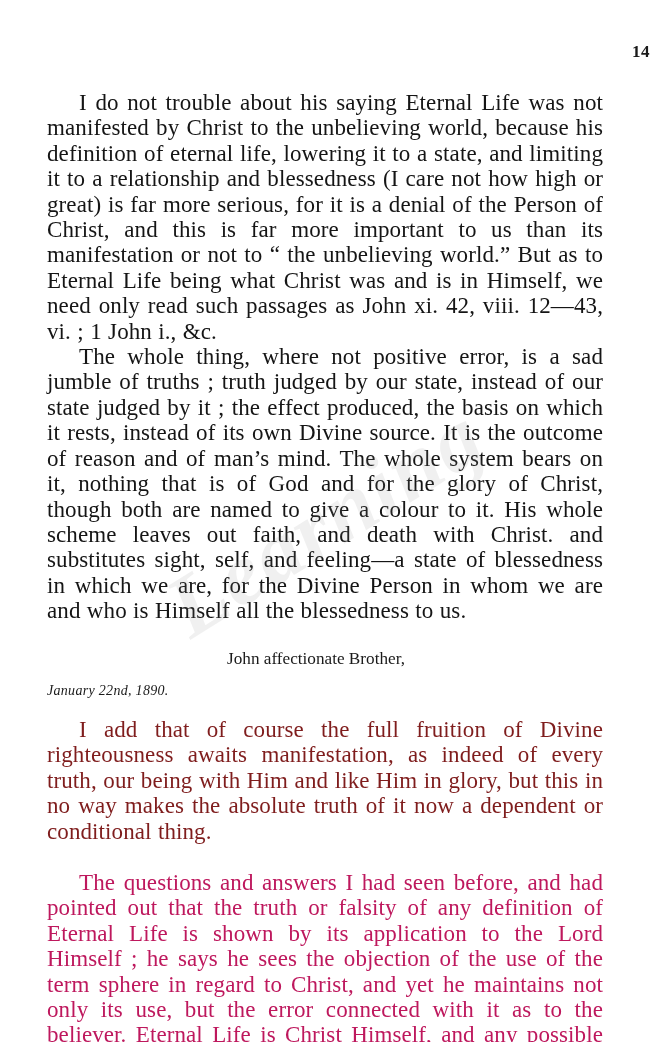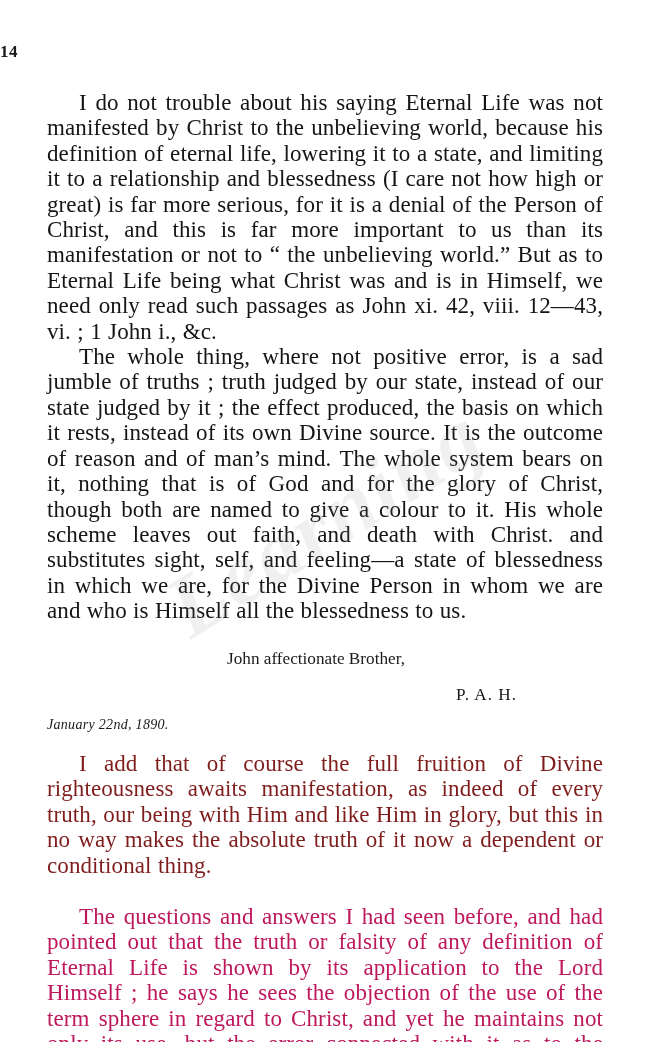--- a/index.html
+++ b/index.html
@@ -31,21 +31,21 @@
     font-size: 88px;
     font-style: italic;
     color: rgba(140, 140, 140, 0.13);
     white-space: nowrap;
     letter-spacing: 2px;
     pointer-events: none;
     z-index: 5;
     font-weight: 700;
   }
   .page-number {
-    text-align: left;
+    text-align: right;
     font-size: 17px;
     font-weight: 700;
     padding-top: 42px;
     letter-spacing: 0.5px;
     position: relative;
     z-index: 2;
   }
   .content {
     position: relative;
     z-index: 2;
@@ -105,21 +105,20 @@
   <div class="page-number">14</div>
 
   <div class="content">
 
     <p class="para">I do not trouble about his saying Eternal Life was not manifested by Christ to the unbelieving world, because his definition of eternal life, lowering it to a state, and limiting it to a relationship and blessedness (I care not how high or great) is far more serious, for it is a denial of the Person of Christ, and this is far more important to us than its manifestation or not to “ the unbelieving world.” But as to Eternal Life being what Christ was and is in Himself, we need only read such passages as John xi. 42, viii. 12—43, vi. ; 1 John i., &amp;c.</p>
 
     <p class="para">The whole thing, where not positive error, is a sad jumble of truths ; truth judged by our state, instead of our state judged by it ; the effect produced, the basis on which it rests, instead of its own Divine source. It is the outcome of reason and of man’s mind. The whole system bears on it, nothing that is of God and for the glory of Christ, though both are named to give a colour to it. His whole scheme leaves out faith, and death with Christ. and substitutes sight, self, and feeling—a state of blessedness in which we are, for the Divine Person in whom we are and who is Himself all the blessedness to us.</p>
 
     <p class="signoff">John affectionate Brother,</p>
 
-    <p class="signature">P. A. H.</p>
 
     <p class="date-line">January 22nd, 1890.</p>
 
     <div class="gap-md"></div>
 
     <div class="lower-block">
       <p class="para">I add that of course the full fruition of Divine righteousness awaits manifestation, as indeed of every truth, our being with Him and like Him in glory, but this in no way makes the absolute truth of it now a dependent or conditional thing.</p>
       <div class="last">
         <p class="para">The questions and answers I had seen before, and had pointed out that the truth or falsity of any definition of Eternal Life is shown by its application to the Lord Himself ; he says he sees the objection of the use of the term sphere in regard to Christ, and yet he maintains not only its use, but the error connected with it as to the believer. Eternal Life is Christ Himself, and any possible definition of it, or reference to it, that will not apply to Him, cannot in any way apply to us, for He is our life, and apart from Him we have nothing but wrath and condemnation.</p>
       </div>

